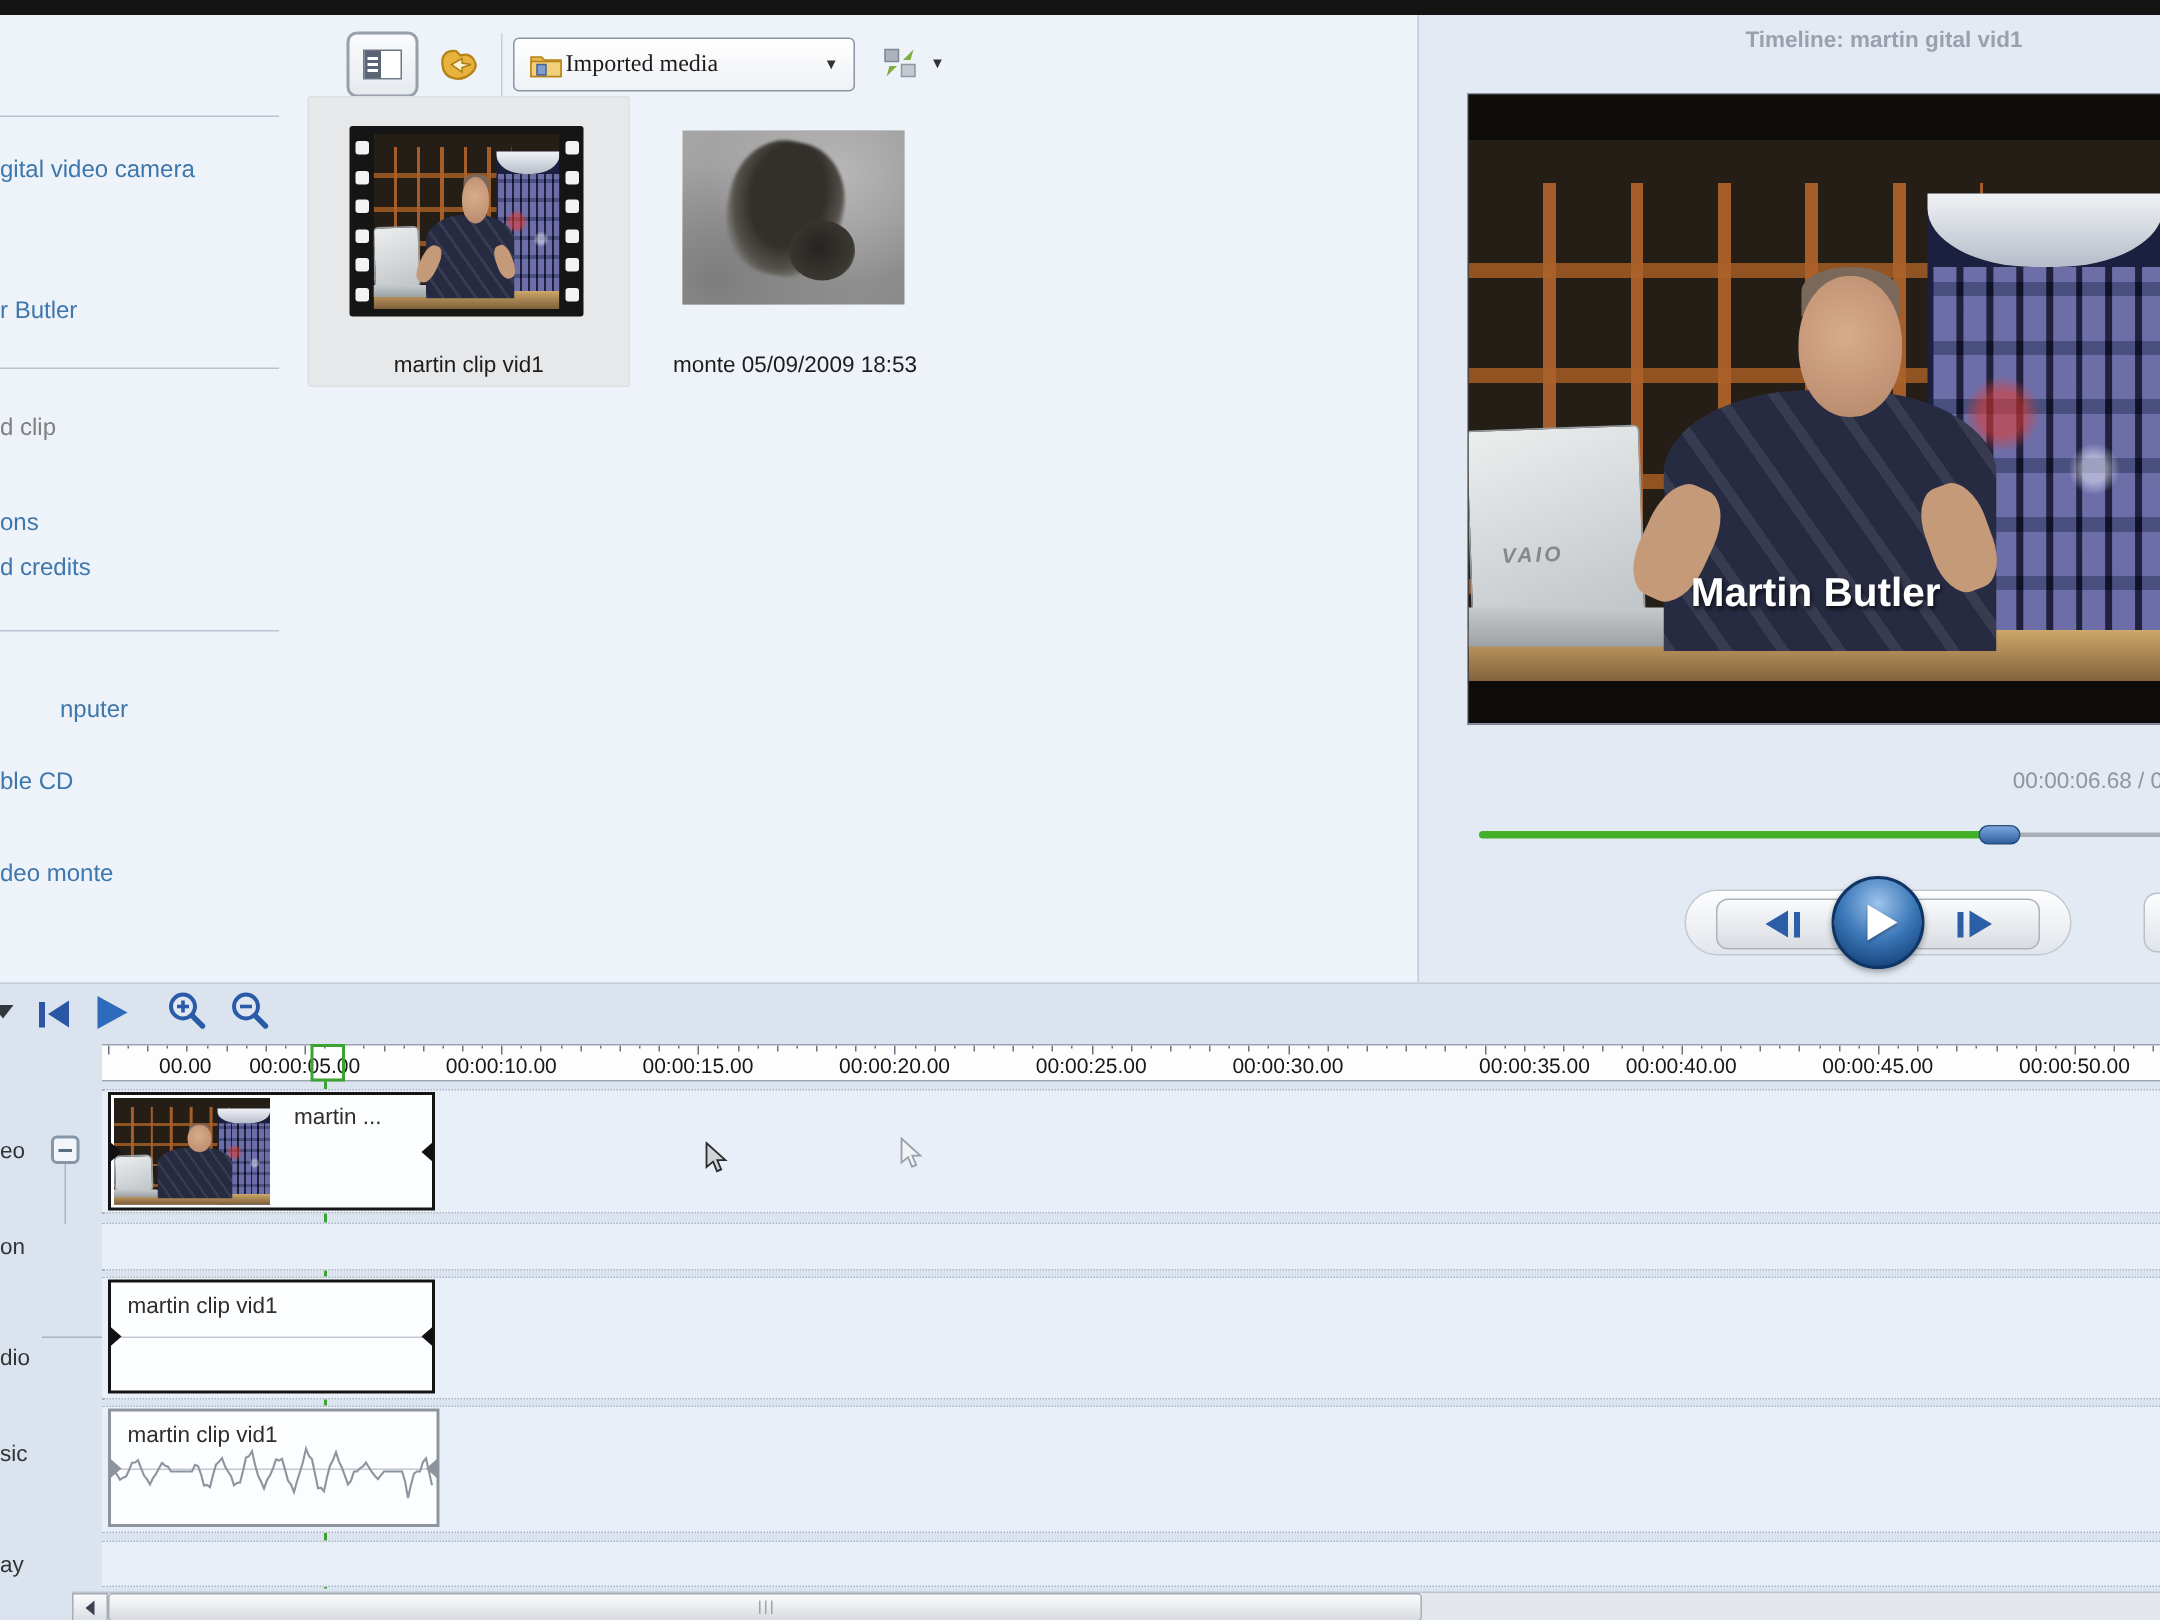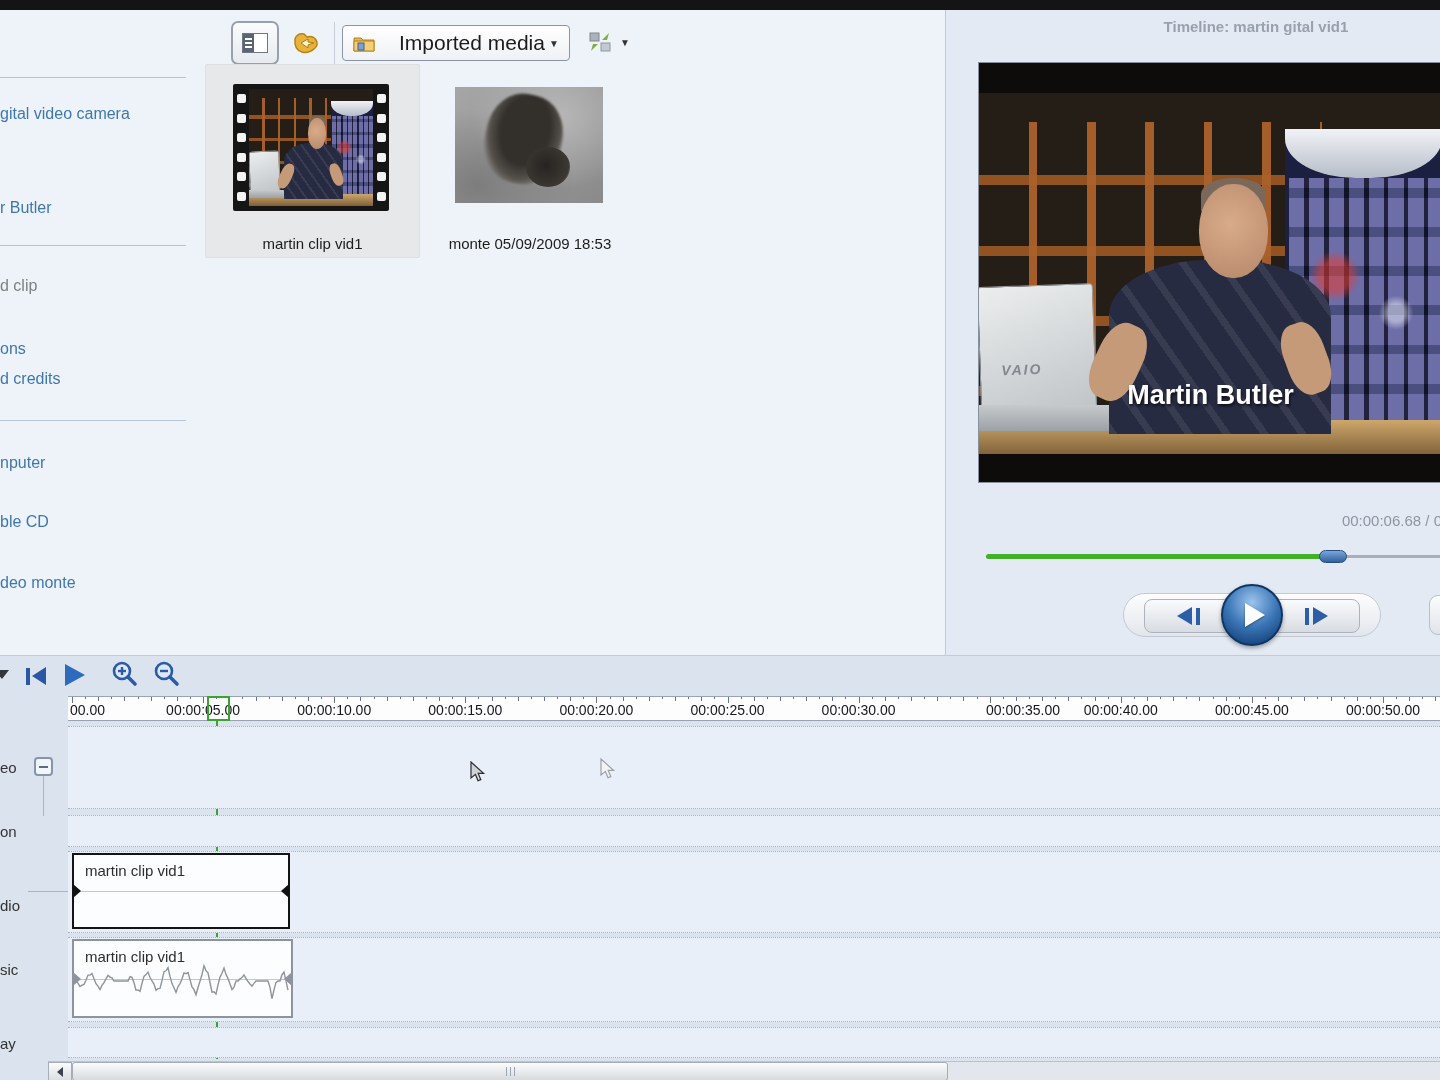--- a/index.html
+++ b/index.html
@@ -14,21 +14,21 @@
   .left-pane { position:absolute; left:0; top:0; width:945px; height:645px; background:#eef3f9; }
 
   
   .btn-pane-toggle { position:absolute; left:231px; top:11px; width:48px; height:44px; border:2px solid #98a0ac; border-radius:7px; background:linear-gradient(180deg,#fafbfc,#e6eaef); display:flex; align-items:center; justify-content:center; }
   .pane-toggle-ic { width:26px; height:20px; background:#fff; border:1px solid #6d7684; position:relative; }
   .pane-toggle-ic:before { content:""; position:absolute; left:0; top:0; width:11px; height:100%; background:#5a6474; }
   .pane-toggle-ic:after { content:""; position:absolute; left:2px; top:4px; width:7px; height:2px; background:#fff; box-shadow:0 4px 0 #fff, 0 8px 0 #fff; }
   .ic-import { position:absolute; left:291px; top:17px; width:32px; height:32px; }
   .tb-vsep { position:absolute; left:334px; top:12px; width:1px; height:44px; background:#c8cfd8; }
   .dd-collection { position:absolute; left:342px; top:15px; width:228px; height:36px; background:linear-gradient(180deg,#ffffff,#eff1f5); border:1px solid #8b95a3; border-radius:4px; display:flex; align-items:center; padding:0 10px; }
-  .dd-collection .label { font-size:21px; color:#1b1b1b; margin-left:24px; flex:1; }
+  .dd-collection .label { font-size:16px; color:#1b1b1b; margin-left:2px; flex:1;font-family:Liberation Serif, serif; }
   .dd-arrow { font-size:10px; color:#333; }
   .ic-views { position:absolute; left:588px; top:21px; width:24px; height:22px; }
   .views-arrow { position:absolute; left:620px; top:27px; font-size:10px; color:#333; }
 
   
   .side-sep { position:absolute; left:0; width:186px; height:1px; background:#b9c4d2; }
   .side-item { position:absolute; left:0; font-size:16px; color:var(--link-blue,#3e77ad); white-space:nowrap; cursor:pointer; }
   .side-item.active { color:#7e8182; }
 
   
@@ -98,21 +98,21 @@
   .tl-skipback .bar { width:4px; height:17px; background:#2a57a5; }
   .tl-skipback .tri { width:0; height:0; border-top:9px solid transparent; border-bottom:9px solid transparent; border-right:14px solid #2a57a5; }
   .tl-play { left:62px; top:6px; width:26px; height:26px; }
   .tl-play .tri { width:0; height:0; border-top:11px solid transparent; border-bottom:11px solid transparent; border-left:20px solid #2f6bbd; }
   .tl-zoom { top:4px; width:30px; height:30px; }
   .tl-zoom-in { left:110px; } .tl-zoom-out { left:152px; }
 
   .ruler { position:absolute; left:68px; top:40px; width:1372px; height:25px; background:#fdfdfe; border-top:1px solid #99a3b1; border-bottom:1px solid #99a3b1; overflow:hidden; }
   .tick { position:absolute; top:0; width:1px; background:#6a7480; }
   .rlabel { position:absolute; top:5px; font-size:14px; color:#15171a; white-space:nowrap; transform:translateX(-50%); }
-  .rlabel.first { transform:none; }
+  .rlabel.first { transform:none;margin-left:36px; }
   .playhead-box { position:absolute; left:207px; top:40px; width:23px; height:25px; border:2px solid var(--playhead-green,#3aa331); }
   .playhead-line { position:absolute; left:216px; top:65px; width:2px; height:338px; background:var(--playhead-green,#3aa331); }
 
   .slot { position:absolute; left:68px; width:1372px; background:#e9eff8; border-top:1px dotted #a7b2c3; border-bottom:1px dotted #a7b2c3; }
   .slot-video { top:70px; height:83px; }
   .slot-trans { top:159px; height:32px; }
   .slot-audio { top:195px; height:82px; }
   .slot-music { top:281px; height:85px; }
   .slot-overlay { top:371px; height:31px; }
 
@@ -185,21 +185,21 @@
 
       <div class="side-sep" style="top:67px"></div>
       <div class="side-sep" style="top:235px"></div>
       <div class="side-sep" style="top:410px"></div>
       <div id="sidebar-items">
           <div class="side-item" style="top: 95px;">gital video camera</div>
           <div class="side-item" style="top: 189px;">r Butler</div>
           <div class="side-item active" style="top: 267px;">d clip</div>
           <div class="side-item" style="top: 330px;">ons</div>
           <div class="side-item" style="top: 360px;">d credits</div>
-          <div class="side-item" style="top: 444px;">nputer</div>
+          <div class="side-item" style="top: 455px; padding-left: 40px;">nputer</div>
           <div class="side-item" style="top: 503px;">ble CD</div>
           <div class="side-item" style="top: 564px;">deo monte</div>
         </div>
 
       <div class="media-sel-box"></div>
       <div class="filmstrip">
         <div class="sprockets">
             <i></i>
             <i></i>
             <i></i>
@@ -444,20 +444,40 @@
     <div class="collapse-btn">
         <i></i>
       </div>
     <div class="conn-v"></div>
     <div class="track-label" style="top:167px">on</div>
     <div class="track-label" style="top:241px">dio</div>
     <div class="conn-h"></div>
     <div class="track-label" style="top:305px">sic</div>
     <div class="track-label" style="top:379px">ay</div>
 
+    <div class="clip clip-video">
+      <div class="clip-thumb">
+        <div class="studio" style="left:0;top:0;width:100%;height:100%;">
+          <div class="st-grid"></div>
+          <div class="st-wall">
+              <div class="st-band"></div>
+              <div class="st-tiles"></div>
+            </div>
+          <div class="st-desk"></div>
+          <div class="st-laptop"></div>
+          <div class="st-lapbase"></div>
+          <div class="st-torso"></div>
+          <div class="st-hair"></div>
+          <div class="st-head"></div>
+        </div>
+      </div>
+      <span class="clip-label">martin ...</span>
+      <span class="trim trim-l"></span>
+      <span class="trim trim-r"></span>
+    </div>
 
     <div class="clip clip-audio">
       <div class="clip-hline"></div>
       <span class="clip-label">martin clip vid1</span>
       <span class="trim trim-l"></span>
       <span class="trim trim-r"></span>
     </div>
 
     <div class="clip clip-music">
       <div class="clip-hline"></div>

